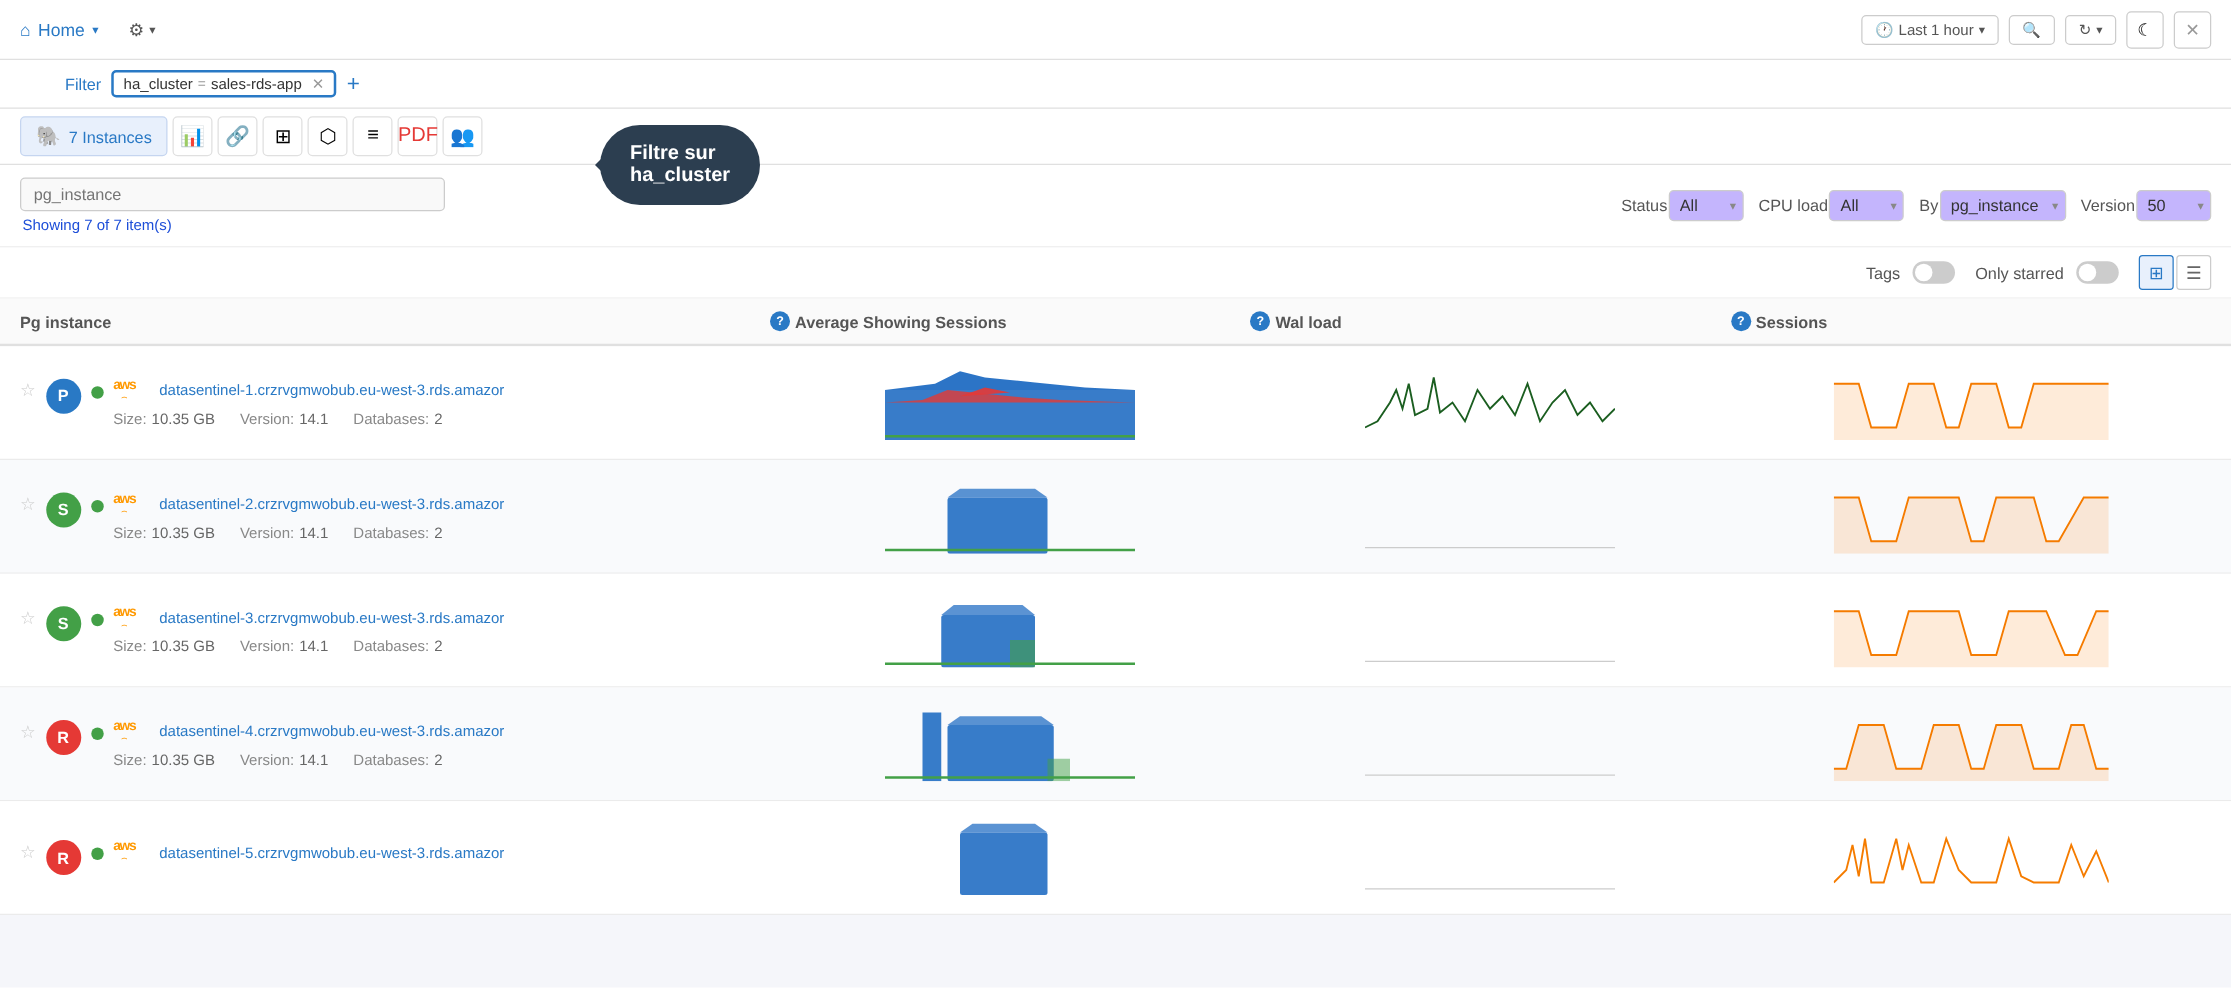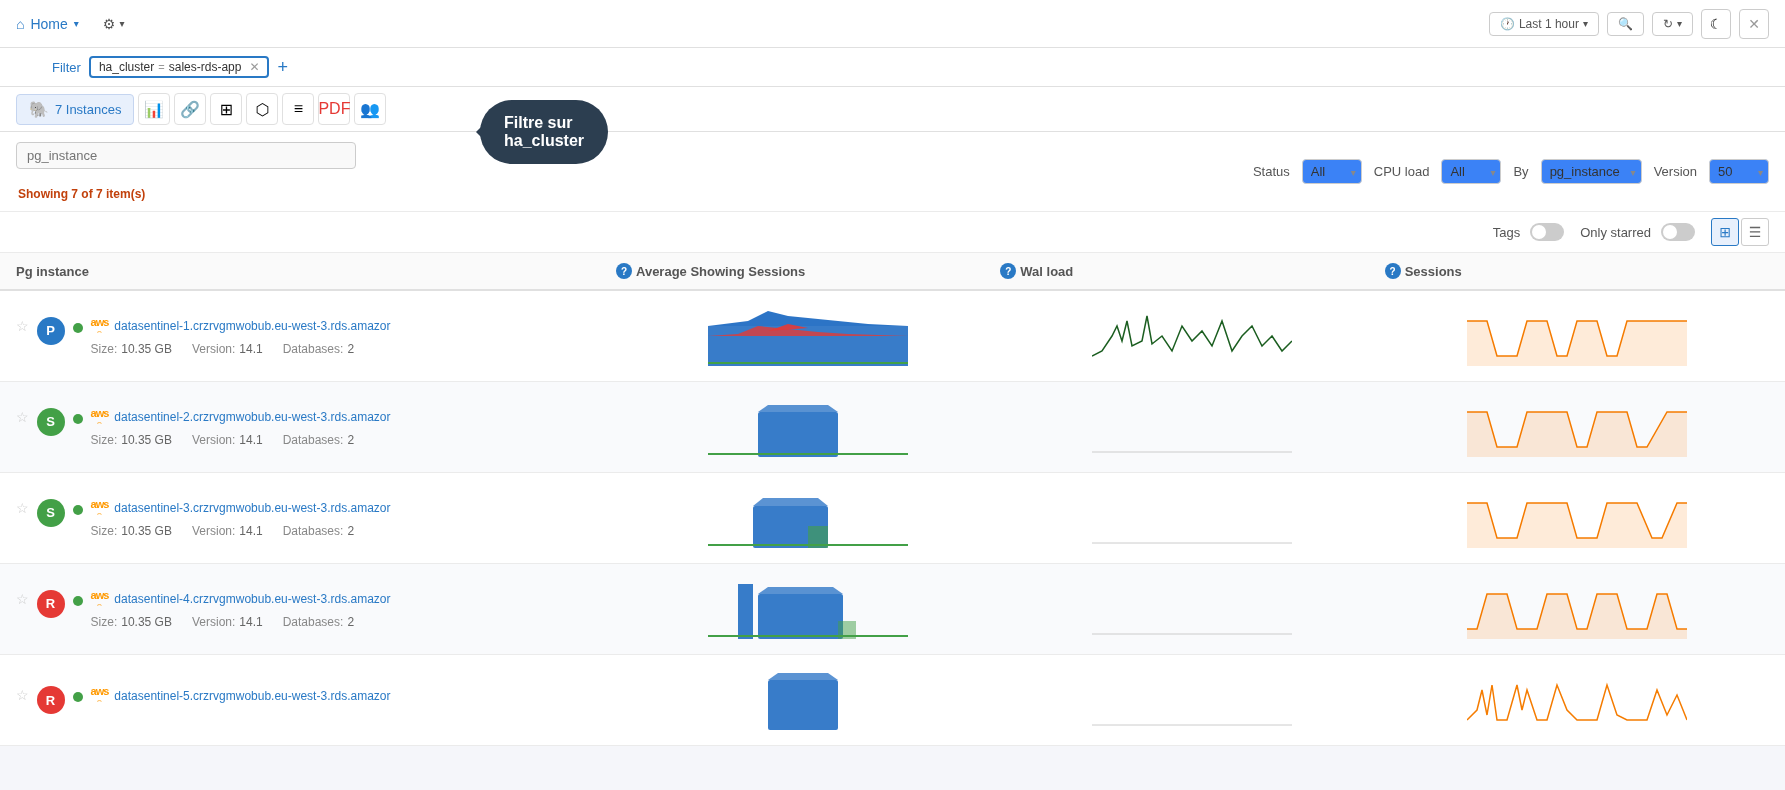--- a/index.html
+++ b/index.html
@@ -114,30 +114,30 @@
     }
     .search-box {
       border: 1px solid #ccc;
       border-radius: 4px;
       padding: 5px 10px;
       width: 340px;
       font-size: 13px;
       color: #333;
       background: #f9f9f9;
     }
-    .showing-text { color: #c2410c; font-size: 12px; margin-top: 18px; padding-left: 2px; font-weight: bold; }
+    .showing-text { color: #1d4ed8; font-size: 12px; margin-top: 4px; padding-left: 2px; }
     .filter-controls { display: flex; align-items: center; gap: 12px; }
-    .filter-group { display: flex; align-items: center; gap: 12px; }
+    .filter-group { display: flex; align-items: center; gap: 1px; }
     .filter-group label { color: #555; font-size: 13px; }
     .filter-select {
       border: 1px solid #ccc;
       border-radius: 4px;
       padding: 4px 20px 4px 8px;
       font-size: 13px;
-      background: #3b82f6;
+      background: #c4b5fd;
       color: #333;
       appearance: none;
       -webkit-appearance: none;
       cursor: pointer;
       min-width: 60px;
     }
     .select-wrap { position: relative; display: inline-block; }
     .select-wrap::after { content: '▾'; position: absolute; right: 6px; top: 50%; transform: translateY(-50%); pointer-events: none; font-size: 10px; color: #888; }
 
     
@@ -212,21 +212,21 @@
       border-radius: 50%;
       display: flex; align-items: center; justify-content: center;
       font-size: 13px; font-weight: bold; color: #fff;
       flex-shrink: 0;
     }
     .role-P { background: #2979c5; }
     .role-S { background: #43a047; }
     .role-R { background: #e53935; }
     .status-dot { width: 10px; height: 10px; border-radius: 50%; background: #43a047; flex-shrink: 0; margin-top: 6px; }
     .instance-details { display: flex; flex-direction: column; gap: 2px; }
-    .instance-name-row { display: flex; align-items: center; gap: 6px; }
+    .instance-name-row { display: flex; align-items: center; gap: 19px; }
     .aws-icon { display: flex; flex-direction: column; align-items: center; line-height: 1; }
     .instance-hostname { color: #2979c5; font-size: 12px; font-weight: 500; }
     .instance-meta { display: flex; gap: 20px; color: #666; font-size: 12px; margin-top: 4px; }
     .meta-item { display: flex; gap: 4px; text-align: center; }
     .meta-label { color: #888; }
     .chart-container { display: flex; align-items: center; justify-content: center; height: 70px; }
 
     
     .table-wrapper {
       overflow-y: auto;

